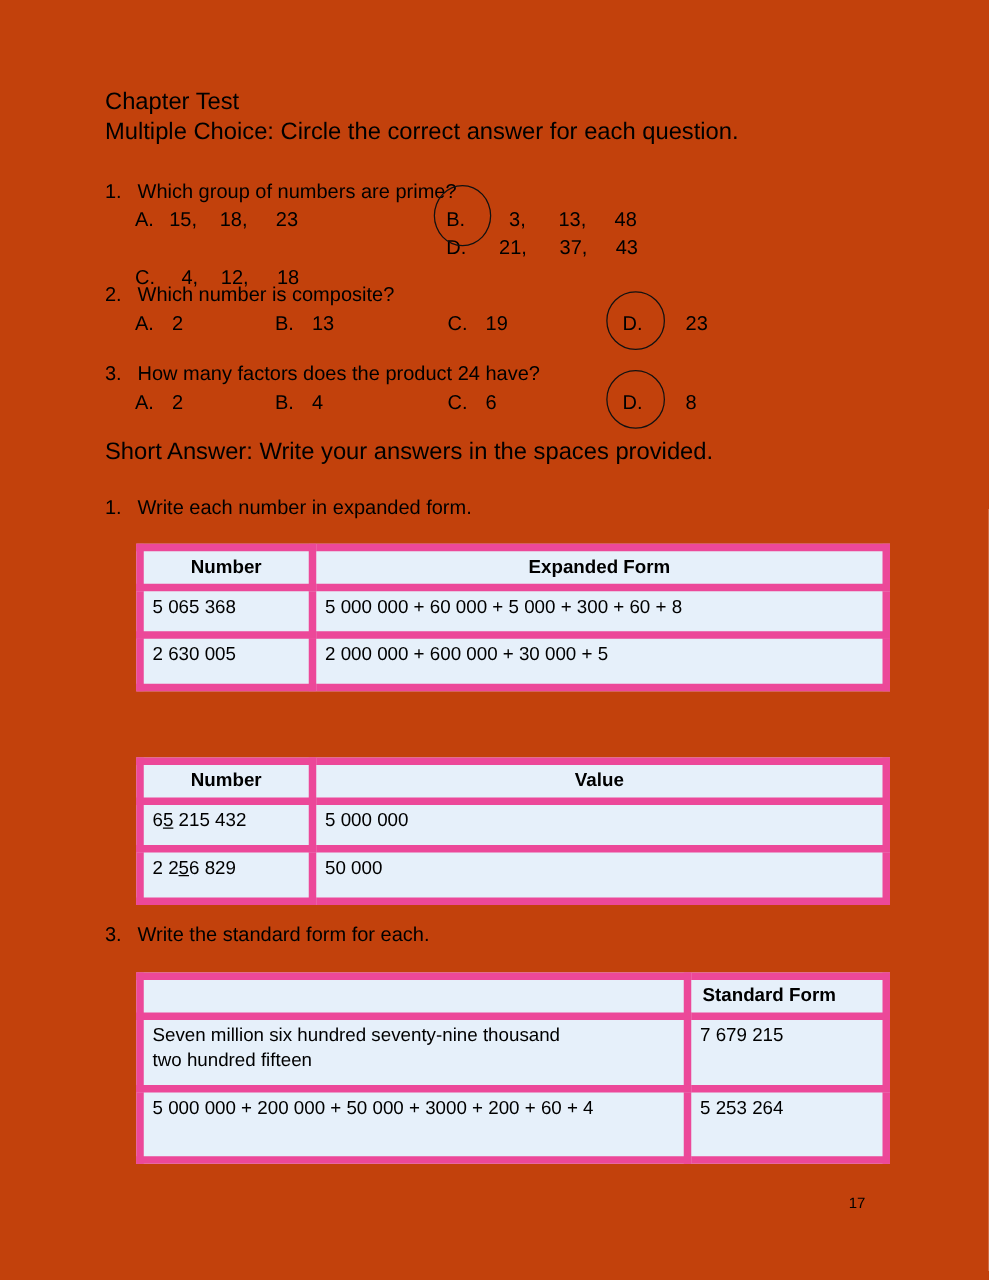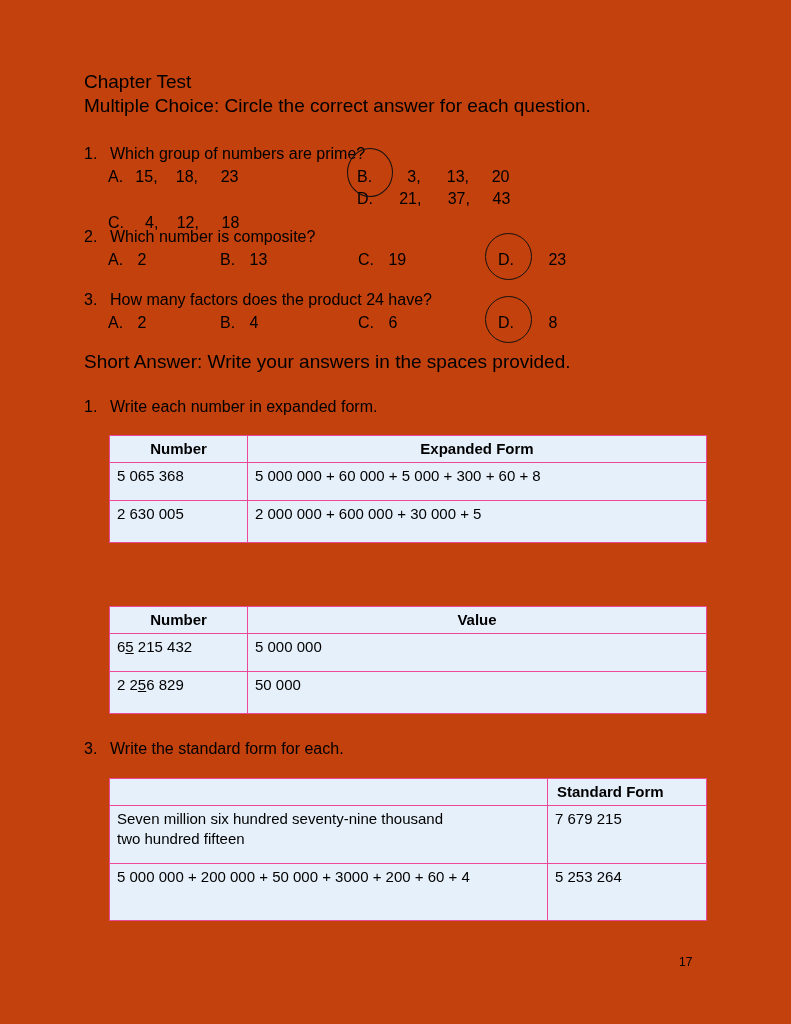--- a/index.html
+++ b/index.html
@@ -98,21 +98,21 @@
 
   
   .tbl {
     position: absolute;
     border-collapse: collapse;
     background: #e6f0fa;
     font-size: 15px;
     table-layout: fixed;
   }
   .tbl td, .tbl th {
-    border: 1px solid #ec4899;
+    border: 6px solid #ec4899;
     background: #e6f0fa;
     padding: 3px 7px;
     vertical-align: top;
     font-weight: normal;
     text-align: left;
     line-height: 20px;
   }
   .tbl th {
     font-weight: bold;
     text-align: center;
@@ -146,21 +146,21 @@
       <span class="opt" style="left:24px;">
         <span class="opt-letter">A.</span>
         <span class="num-col" style="width:30px;">15,</span>
         <span class="num-col" style="width:36px;">18,</span>
         <span class="num-col" style="width:36px;">23</span>
       </span>
       <span class="opt" style="left:273px;">
         <span class="opt-letter">B.</span>
         <span class="num-col" style="width:44px;">3,</span>
         <span class="num-col" style="width:44px;">13,</span>
-        <span class="num-col" style="width:36px;">20</span>
+        <span class="num-col" style="width:36px;">48</span>
       </span>
     </div>
     <div class="mc-row">
       <span class="opt" style="left:24px;">
         <span class="opt-letter">C.</span>
         <span class="num-col" style="width:30px;">4,</span>
         <span class="num-col" style="width:36px;margin-top:24px;">12,</span>
         <span class="num-col" style="width:36px;">18</span>
       </span>
       <span class="opt" style="left:273px;">

